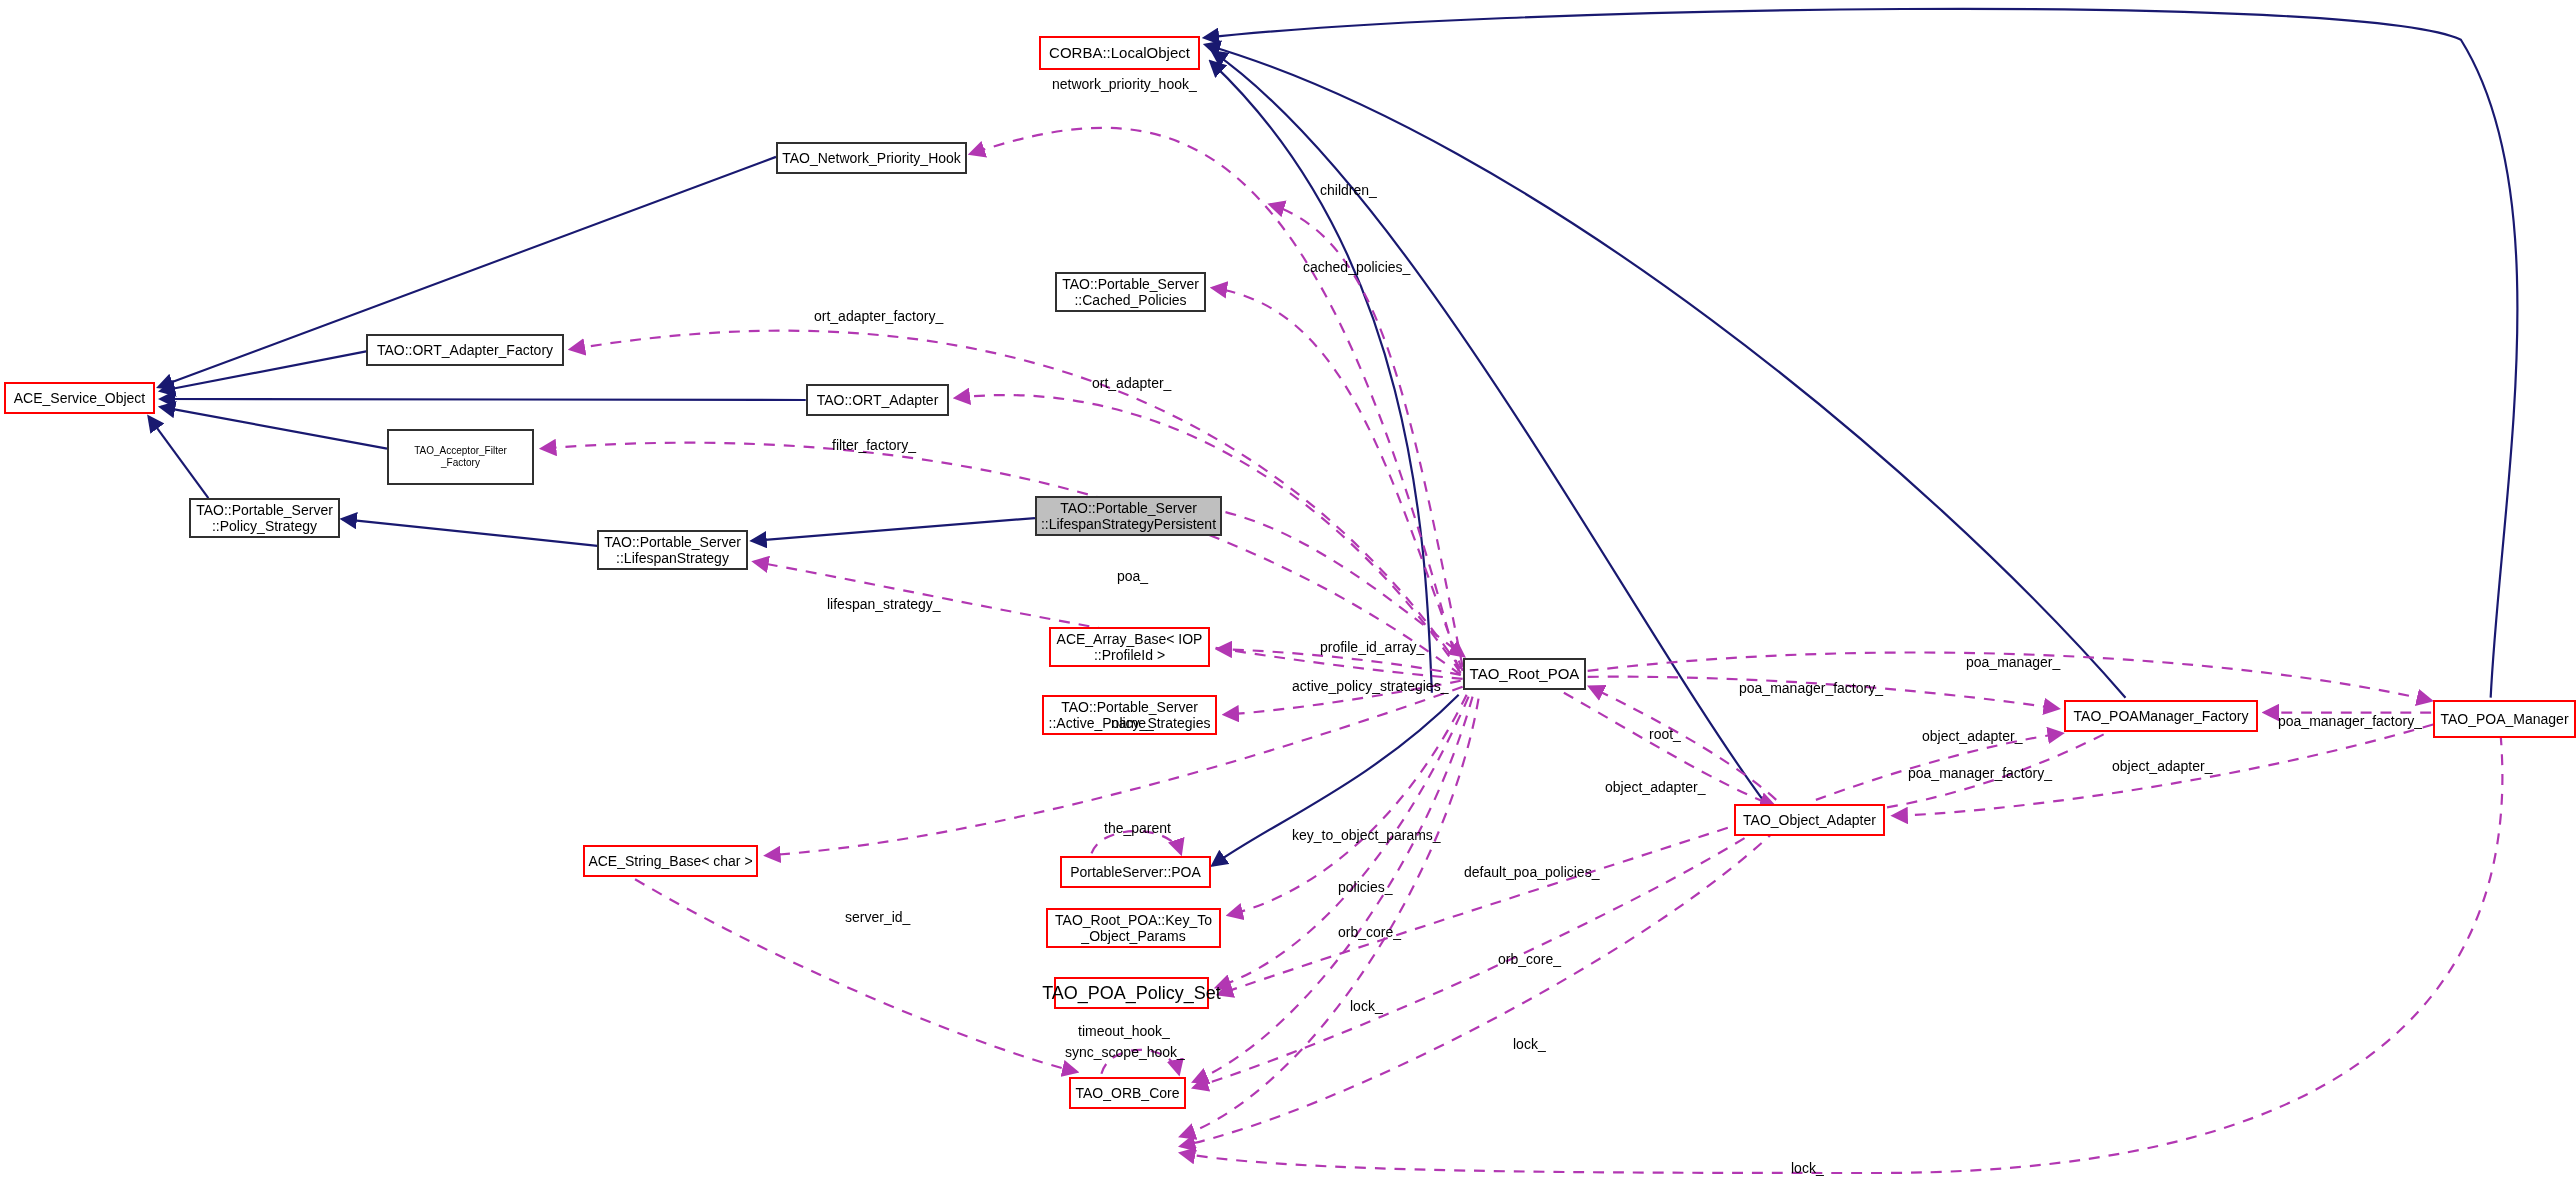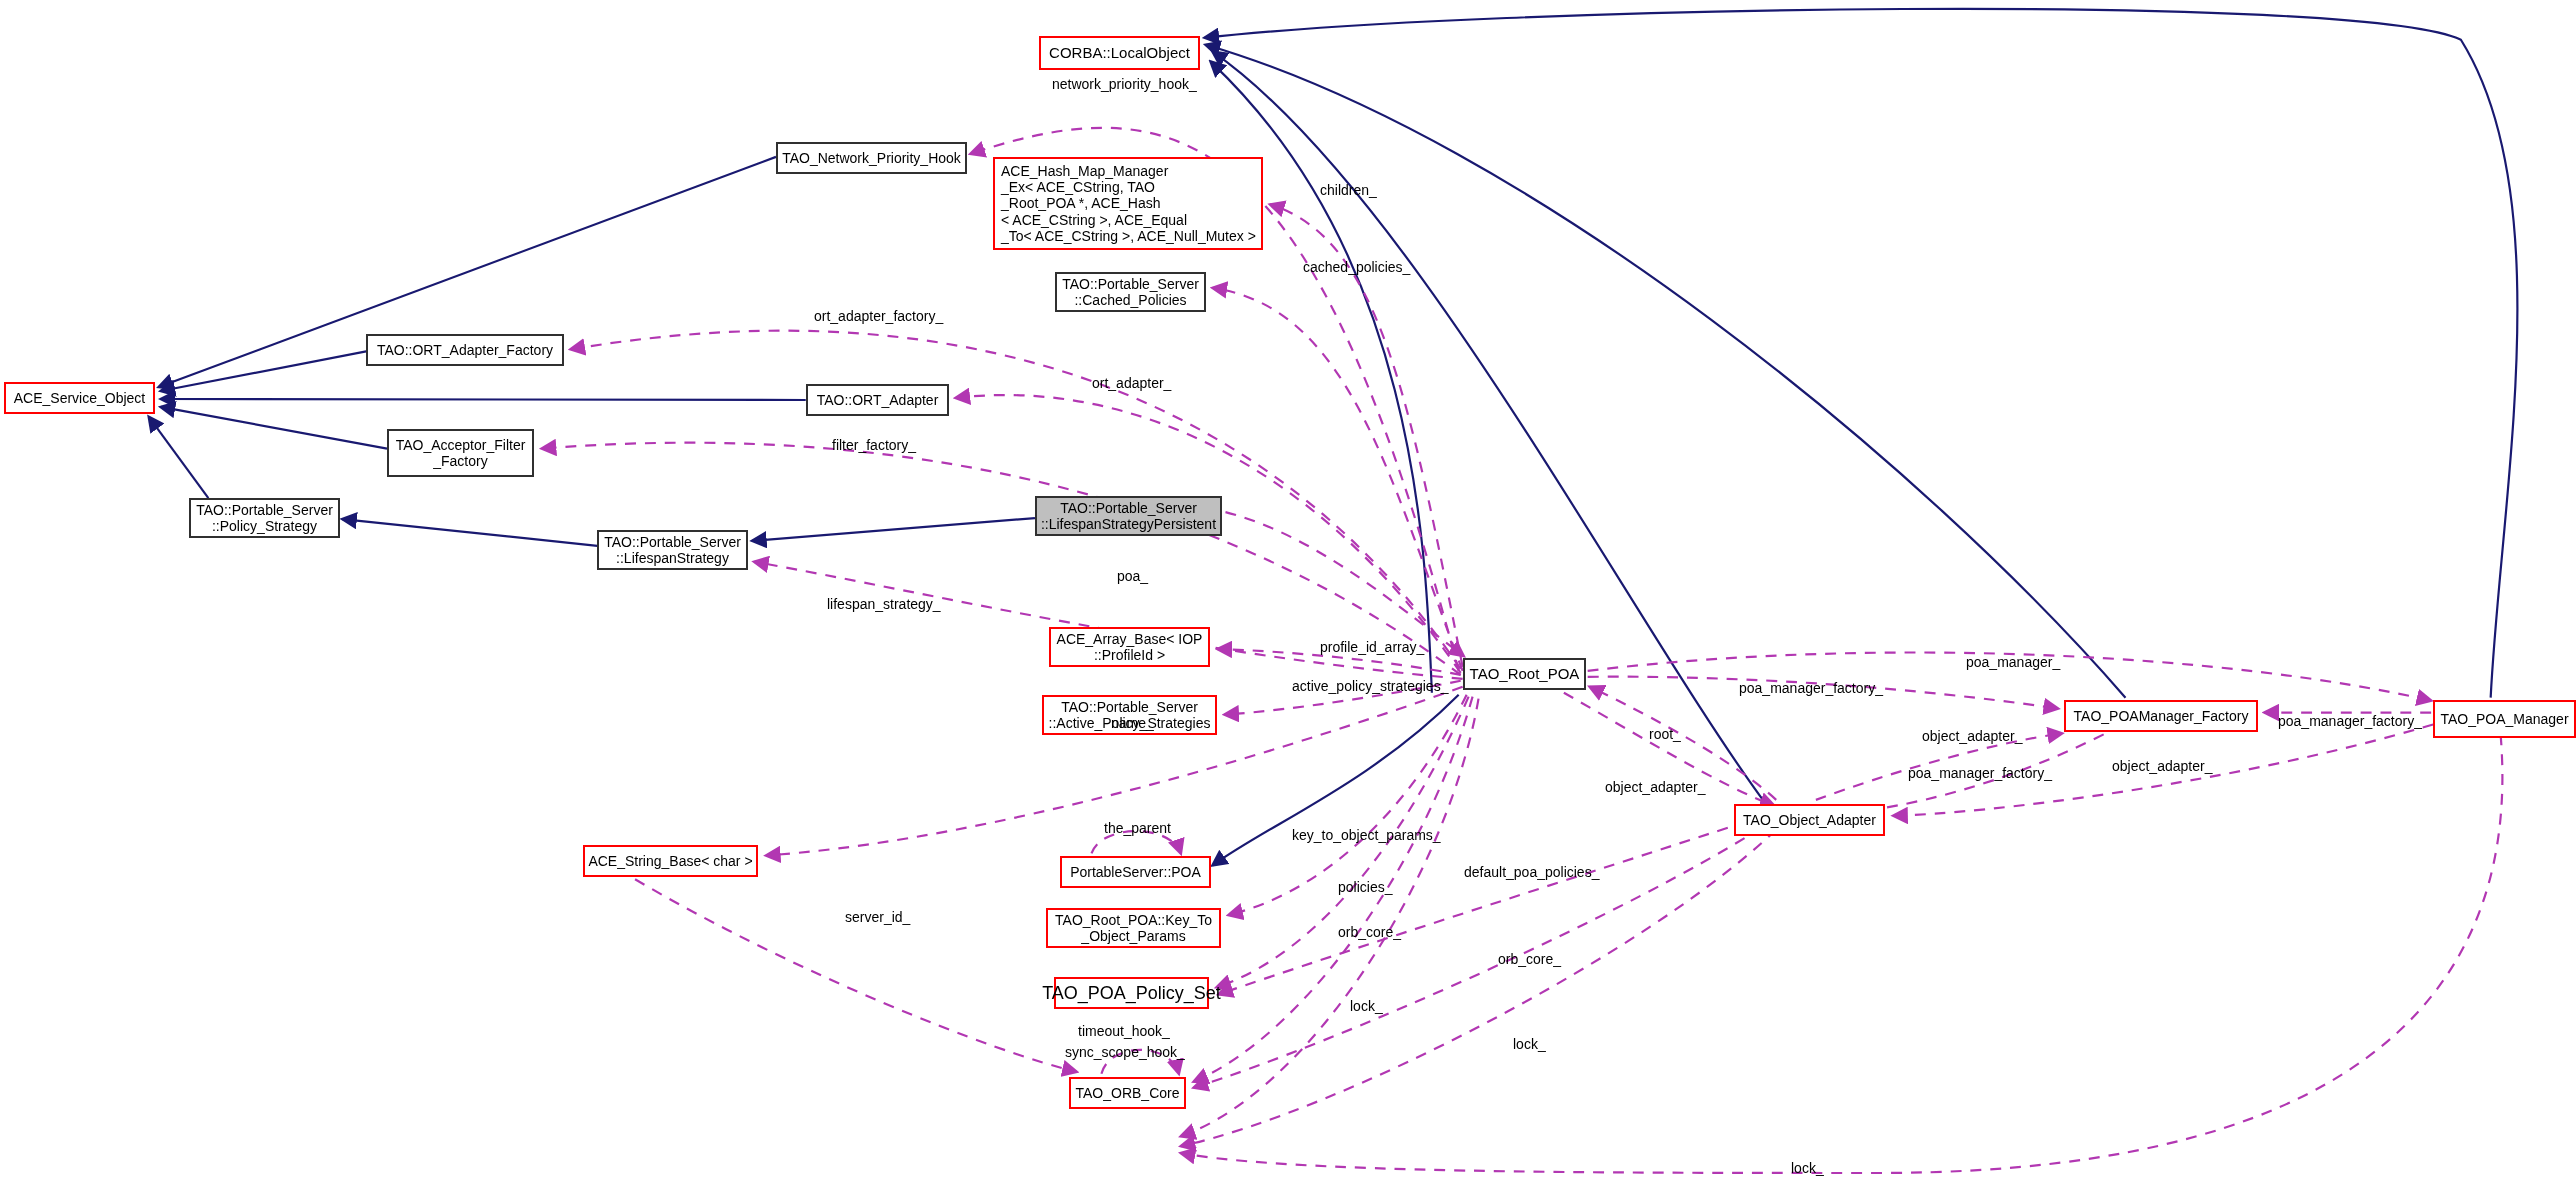--- a/index.html
+++ b/index.html
@@ -165,36 +165,31 @@
       <path d="M 1110 1082 C 1118 1050 1180 1050 1188 1082"></path>
 
       <path d="M 2520 740 C 2540 980 2400 1180 1900 1182 C 1600 1182 1300 1182 1190 1162"></path>
     </g>
   </svg>
 
   <div class="node node-red" style="left:1039px;top:36px;width:161px;height:34px;font-size:15px;">CORBA::LocalObject</div>
 
   <div class="node node-black" style="left:776px;top:142px;width:191px;height:32px;font-size:14px;">TAO_Network_Priority_Hook</div>
 
-  <div class="node node-red node-left" style="left:993px;top:157px;width:270px;height:93px;font-size:14px;">ACE_Hash_Map_Manager
-_Ex&lt; ACE_CString, TAO
-_Root_POA *, ACE_Hash
-&lt; ACE_CString &gt;, ACE_Equal
-_To&lt; ACE_CString &gt;, ACE_Null_Mutex &gt;</div>
 
   <div class="node node-black" style="left:1055px;top:272px;width:151px;height:40px;font-size:14px;">TAO::Portable_Server
 ::Cached_Policies</div>
 
   <div class="node node-black" style="left:366px;top:334px;width:198px;height:32px;font-size:14px;">TAO::ORT_Adapter_Factory</div>
 
   <div class="node node-red" style="left:4px;top:382px;width:151px;height:32px;font-size:14px;">ACE_Service_Object</div>
 
   <div class="node node-black" style="left:806px;top:384px;width:143px;height:32px;font-size:14px;">TAO::ORT_Adapter</div>
 
-  <div class="node node-black" style="left:387px;top:429px;width:147px;height:48px;font-size:14px;">TAO_Acceptor_Filter
+  <div class="node node-black" style="left:387px;top:429px;width:147px;height:56px;font-size:10px;">TAO_Acceptor_Filter
 _Factory</div>
 
   <div class="node node-black" style="left:189px;top:498px;width:151px;height:40px;font-size:14px;">TAO::Portable_Server
 ::Policy_Strategy</div>
 
   <div class="node node-current" style="left:1035px;top:496px;width:187px;height:40px;font-size:14px;">TAO::Portable_Server
 ::LifespanStrategyPersistent</div>
 
   <div class="node node-black" style="left:597px;top:530px;width:151px;height:40px;font-size:14px;">TAO::Portable_Server
 ::LifespanStrategy</div>

